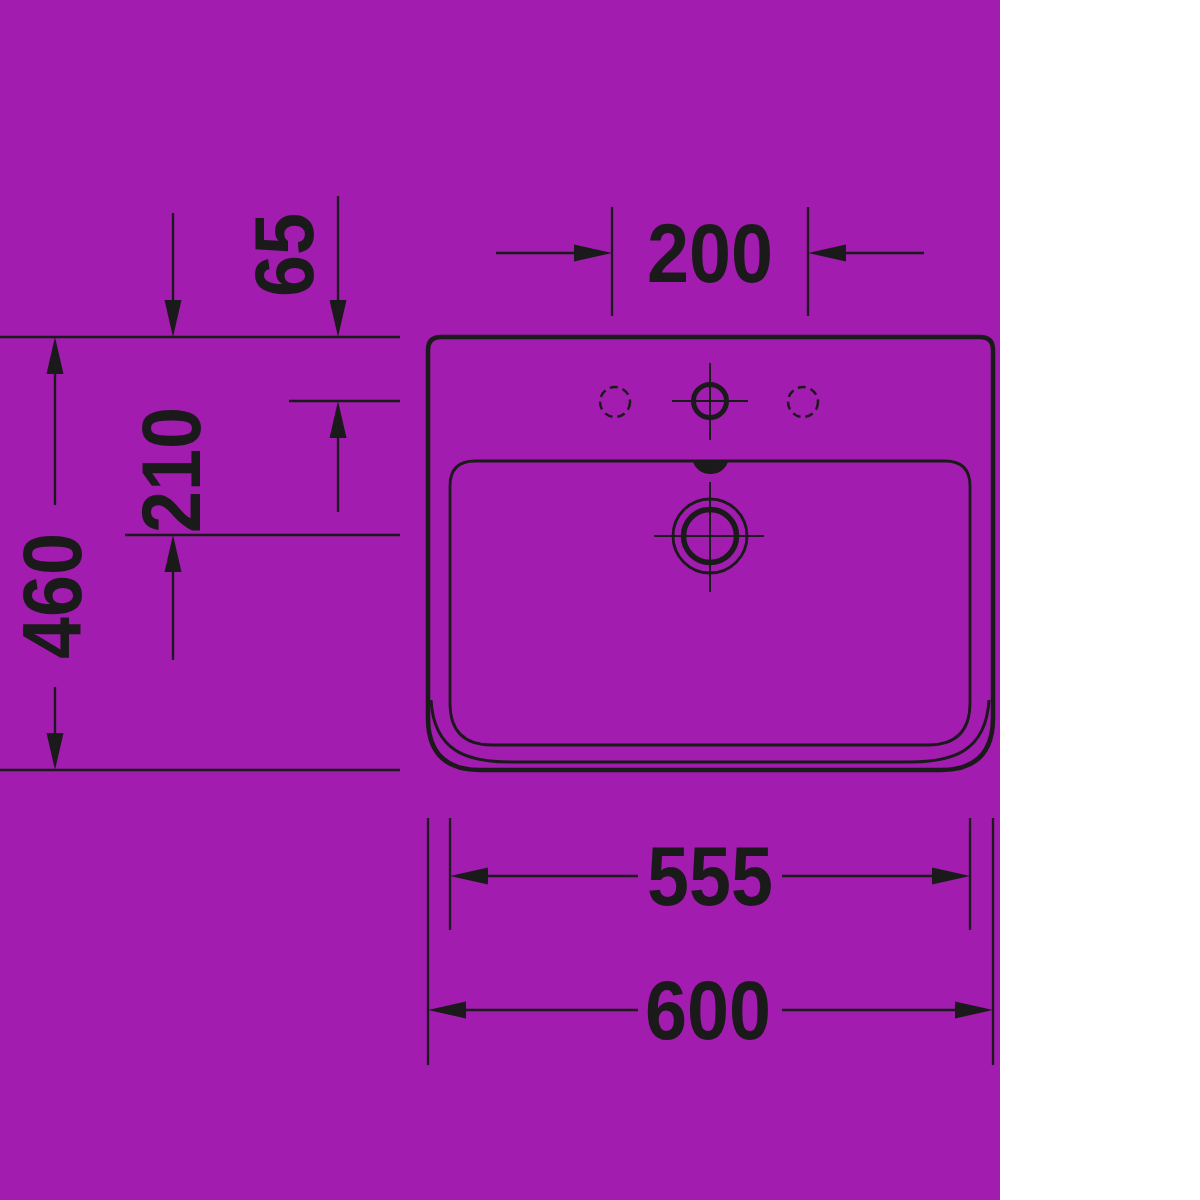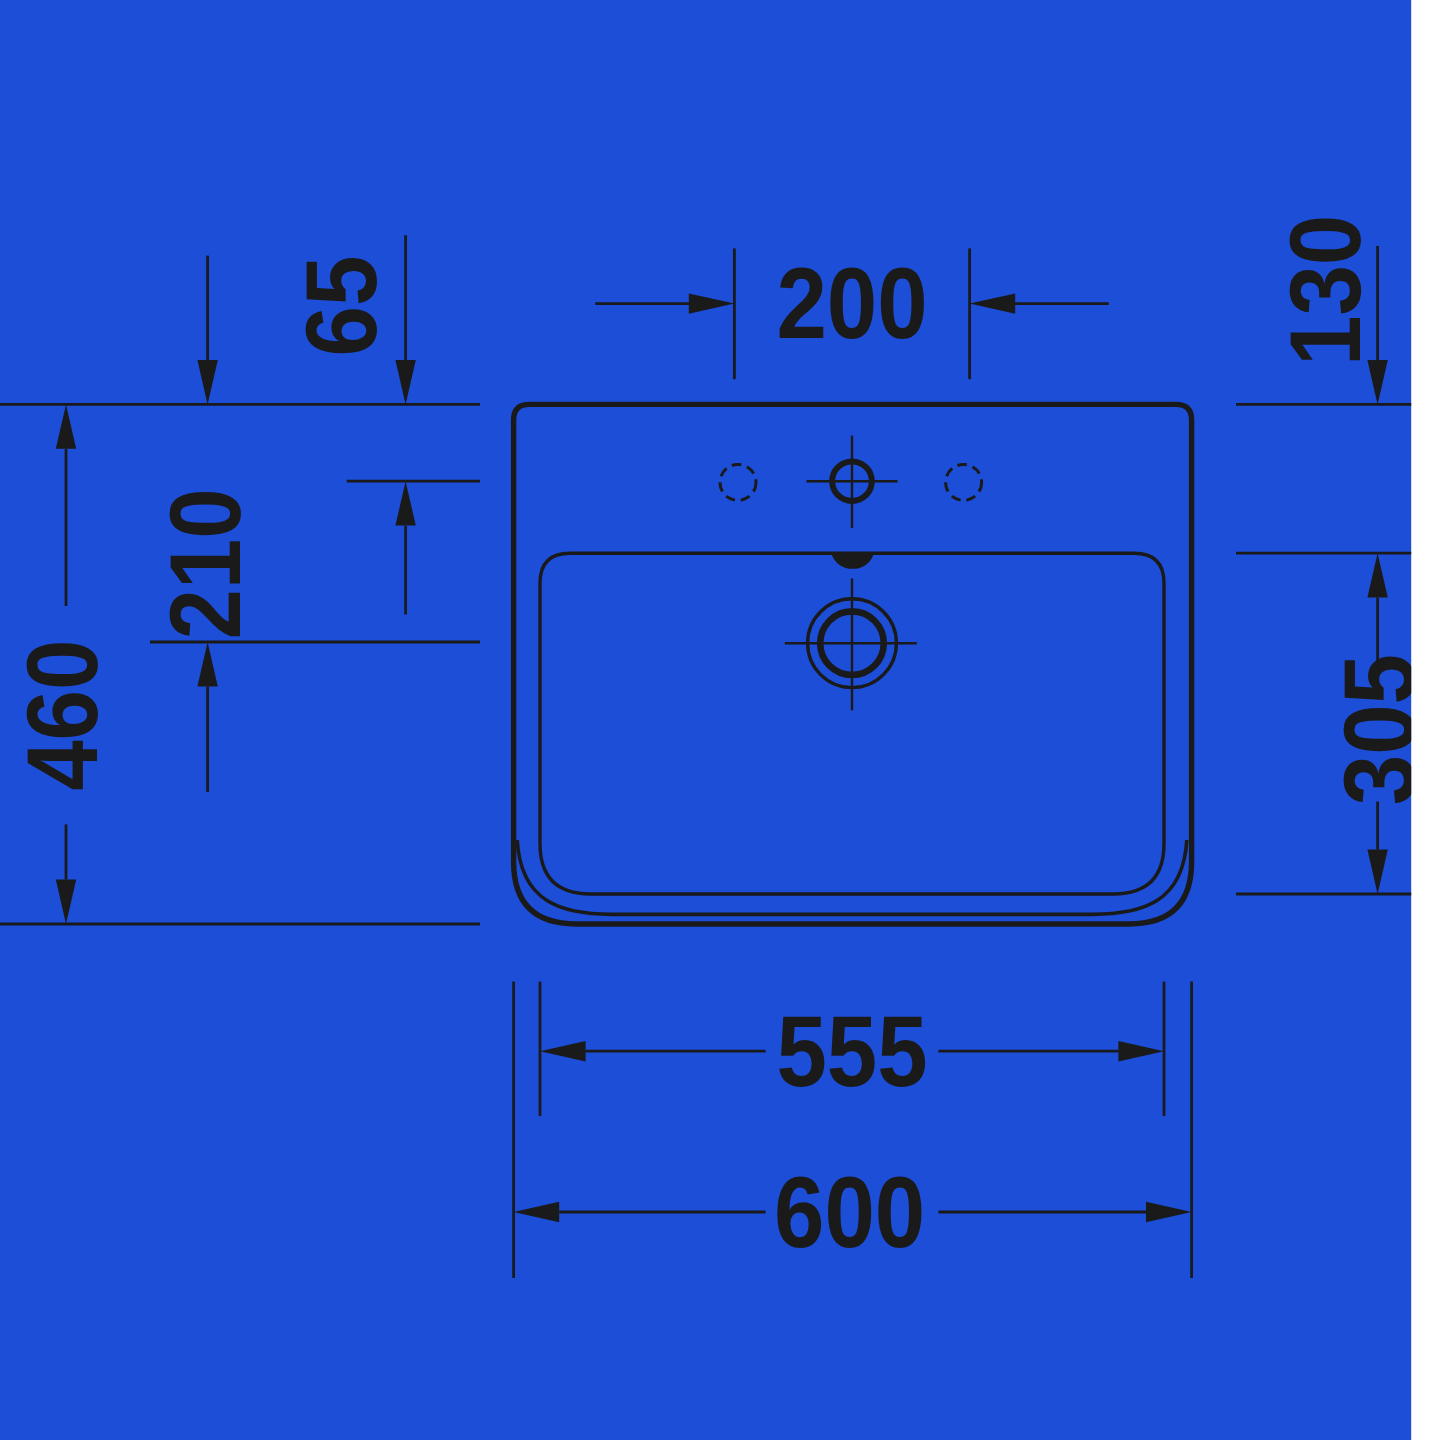--- a/index.html
+++ b/index.html
@@ -2,23 +2,23 @@
 <html><head>
 <meta charset="utf-8">
 <style>
   html, body {
     margin: 0;
     padding: 0;
     background: #ffffff;
   }
   .stage {
     position: relative;
-    width: 1176px;
+    width: 1000px;
     height: 1200px;
-    background: #1d4ed8;
+    background: #a21caf;
     overflow: hidden;
   }
   svg text {
     font-family: "Liberation Sans", "DejaVu Sans", sans-serif;
     font-weight: bold;
     font-size: 84px;
     fill: #1a1a1a;
   }
   .ink-line   { stroke: #1a1a1a; fill: none; }
   .dim        { stroke-width: 2.3; }

